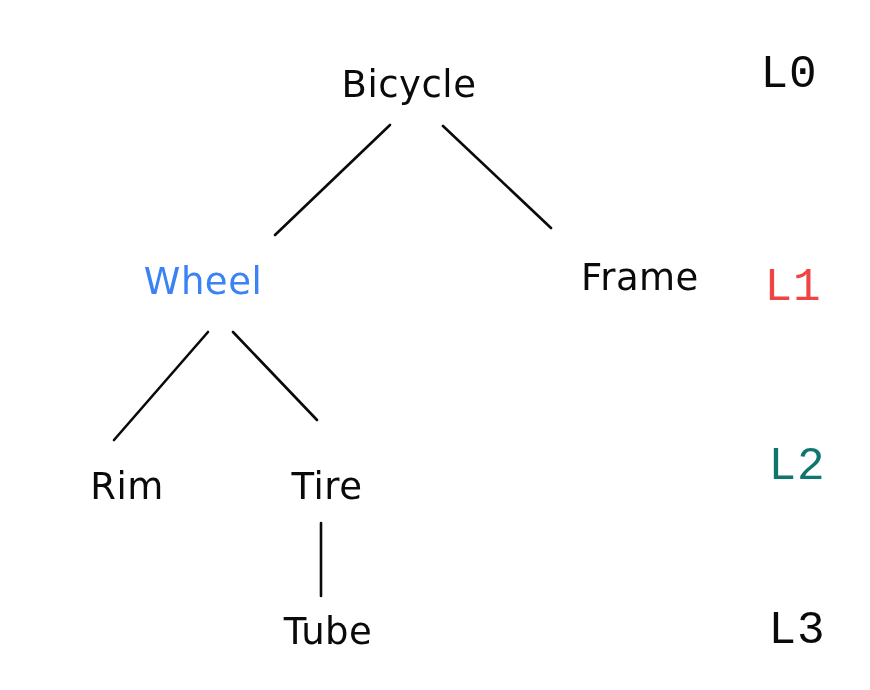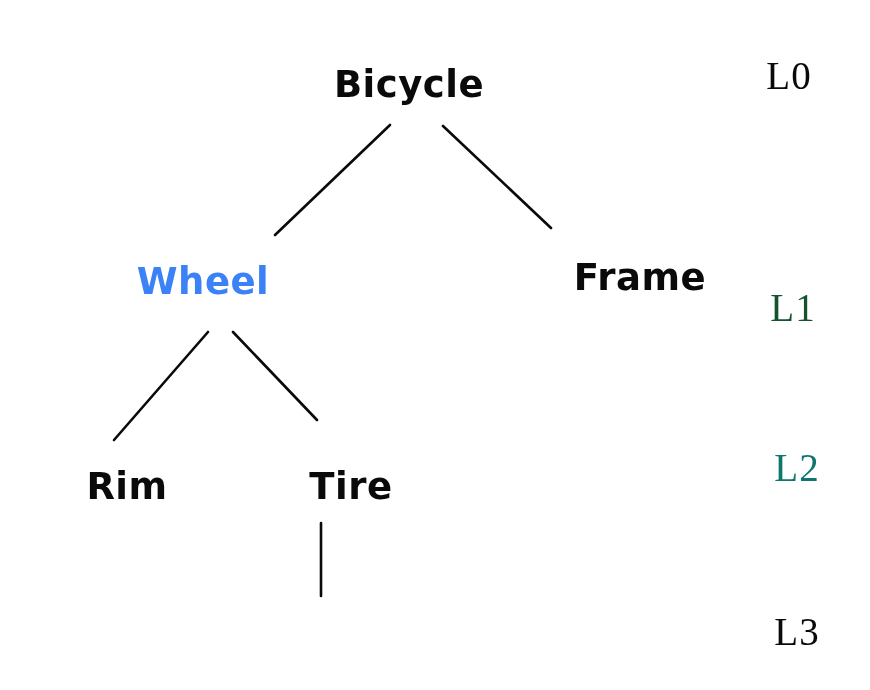--- a/index.html
+++ b/index.html
@@ -27,33 +27,33 @@
     width: 870px;
     height: 690px;
   }
   .node-label {
     position: absolute;
     transform: translate(-50%, -50%);
     white-space: nowrap;
     color: #0a0a0a;
     font-family: "DejaVu Sans", sans-serif;
     font-size: 37px;
-    font-weight: 700;
+    font-weight: 400;
     letter-spacing: 0.5px;
     line-height: 1;
     
     -webkit-font-smoothing: antialiased;
   }
   .level-label {
     position: absolute;
     transform: translate(-50%, -50%);
     white-space: nowrap;
     color: #0a0a0a;
-    font-family: Liberation Serif, serif;
-    font-size: 39px;
+    font-family: Liberation Mono, monospace;
+    font-size: 46px;
     font-weight: 400;
     letter-spacing: 1px;
     line-height: 1;
   }
 </style>
 </head>
 <body>
 
 <div id="canvas" style="background: rgb(255, 255, 255);">
 
@@ -62,20 +62,21 @@
     <line stroke="#0a0a0a" stroke-width="2.6" stroke-linecap="round" x1="443" y1="126" x2="551" y2="228"></line>
     <line stroke="#0a0a0a" stroke-width="2.6" stroke-linecap="round" x1="208" y1="332" x2="114" y2="440"></line>
     <line stroke="#0a0a0a" stroke-width="2.6" stroke-linecap="round" x1="233" y1="332" x2="317" y2="420"></line>
     <line stroke="#0a0a0a" stroke-width="2.6" stroke-linecap="round" x1="321" y1="523" x2="321" y2="596"></line>
   </svg>
 
   <div class="node-label" style="left: 409px; top: 84px; color: rgb(10, 10, 10);">Bicycle</div>
   <div class="node-label" style="left: 203px; top: 281px; color: #3b82f6;">Wheel</div>
   <div class="node-label" style="left: 127px; top: 486px; color: rgb(10, 10, 10);">Rim</div>
   <div class="node-label" style="left: 640px; top: 277px; color: rgb(10, 10, 10);">Frame</div>
-  <div class="node-label" style="left: 327px; top: 486px; color: rgb(10, 10, 10); margin-left: 24px;">Tire</div>
+  <div class="node-label" style="left: 327px; top: 486px; color: rgb(10, 10, 10);">Tire</div>
+  <div class="node-label" style="left: 328px; top: 631px; color: rgb(10, 10, 10);">Tube</div>
 
   <div class="level-label" style="left: 789px; top: 75px; color: rgb(10, 10, 10);">L0</div>
-  <div class="level-label" style="left: 793px; top: 307px; color: #14532d;">L1</div>
+  <div class="level-label" style="left: 793px; top: 288px; color: #ef4444;">L1</div>
   <div class="level-label" style="left: 797px; top: 467px; color: #0f766e;">L2</div>
   <div class="level-label" style="left: 797px; top: 631px; color: rgb(10, 10, 10);">L3</div>
 
 </div>
 
 </body></html>

